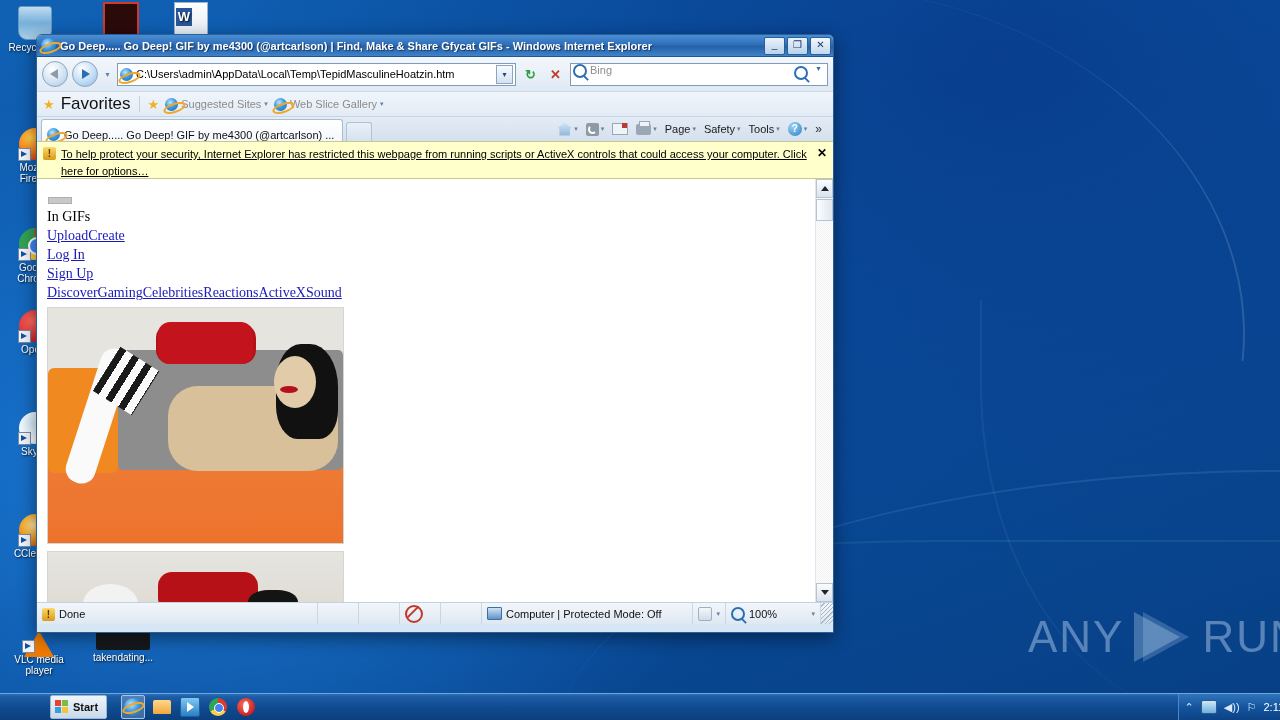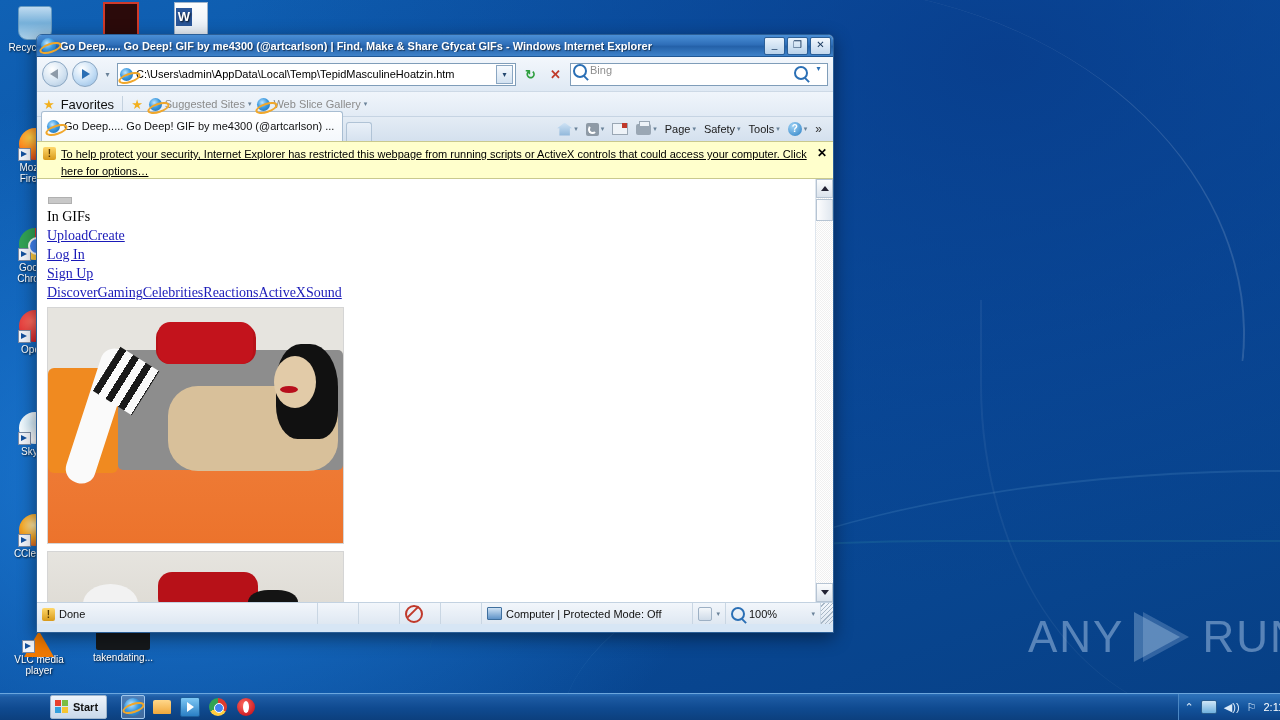--- a/index.html
+++ b/index.html
@@ -108,21 +108,21 @@
 
   .favbar{height:24px;display:flex;align-items:center;gap:6px;padding:0 6px;
     background:linear-gradient(180deg,#f0f5fb 0%,#e2ebf5 100%);border-top:1px solid #cdd9e6;}
   .star{color:#f2b01e;font-size:13px;}
   .fav-sep{width:1px;height:16px;background:#c4d2e0;margin:0 2px;}
   .favitem{display:flex;align-items:center;gap:3px;color:#8b8b8b;font-size:11px;}
   .caret{font-size:7px;color:#6a8299;}
 
   .tabstrip{height:24px;display:flex;align-items:flex-end;gap:0;padding:0 4px;
     background:linear-gradient(180deg,#e4ecf5 0%,#d4e0ee 100%);border-top:1px solid #c6d4e3;}
-  .tab{height:21px;display:flex;align-items:flex-start;gap:4px;padding:8px 8px 0 5px;max-width:300px;
+  .tab{height:21px;display:flex;align-items:flex-end;gap:4px;padding:0 8px 0 5px;max-width:300px;
     background:linear-gradient(180deg,#ffffff,#f4f8fc);border:1px solid #a8bdd2;border-bottom:none;
     border-radius:3px 3px 0 0;font-size:11px;color:#111;white-space:nowrap;overflow:hidden;}
   .newtab{width:24px;height:18px;margin-left:3px;background:linear-gradient(180deg,#e9f0f8,#d6e2ef);
     border:1px solid #b0c3d6;border-bottom:none;border-radius:3px 3px 0 0;}
   .cmdbar{margin-left:auto;display:flex;align-items:center;gap:2px;padding-right:4px;height:24px;}
   .cmditem{display:flex;align-items:center;gap:2px;font-size:11px;color:#1a1a1a;padding:0 3px;}
   .home-ic{width:15px;height:13px;background:linear-gradient(180deg,#cfe3f5,#8fb6da);
     clip-path:polygon(50% 0,100% 45%,85% 45%,85% 100%,15% 100%,15% 45%,0 45%);}
   .feed-ic{width:13px;height:13px;background:#8e9aa6;border-radius:2px;position:relative;}
   .feed-ic:after{content:"";position:absolute;left:2px;bottom:2px;width:5px;height:5px;border-radius:50%;
@@ -323,21 +323,21 @@
       <span class="ph">Bing</span>
       <span class="srch-go">
           <span class="magnifier"></span>
         </span>
       <span class="srch-dd">▾</span>
     </span>
   </div>
 
   <div class="favbar">
     <span class="star">★</span>
-    <span style="font-size:13px;color:#111;">Favorites</span>
+    <span style="font-size:17px;color:#111;">Favorites</span>
     <span class="fav-sep"></span>
     <span class="star">★</span>
     <span class="favitem">
       <span class="ie-ico" style="width:13px;height:13px;"></span>
       <span>Suggested Sites</span>
       <span class="caret">▾</span>
     </span>
     <span class="favitem">
       <span class="ie-ico" style="width:13px;height:13px;"></span>
       <span>Web Slice Gallery</span>

